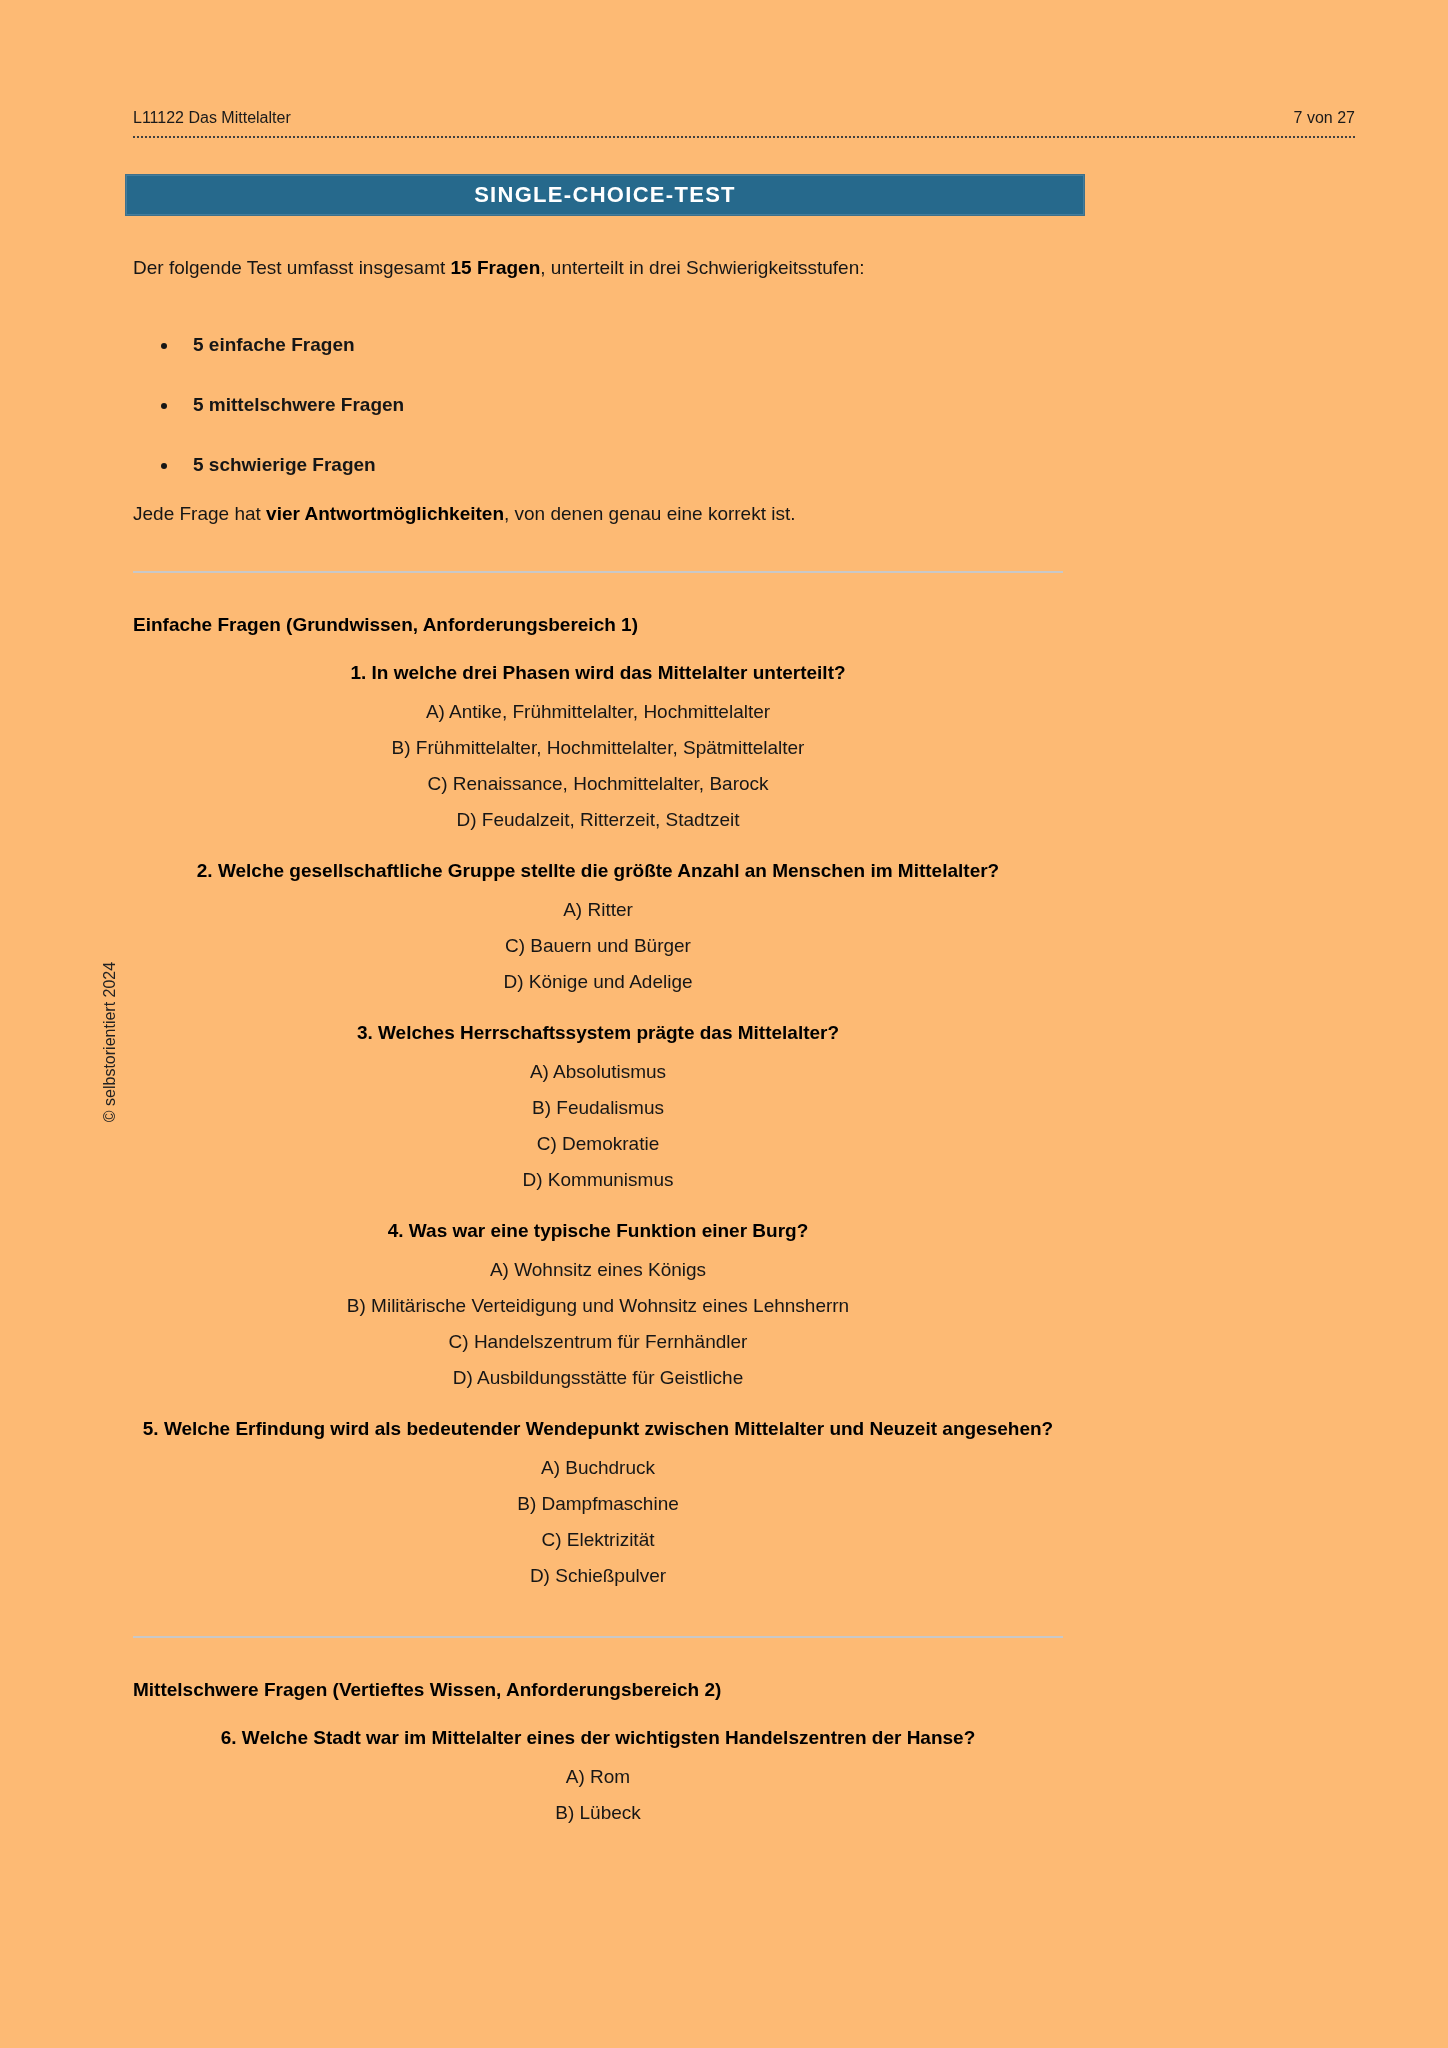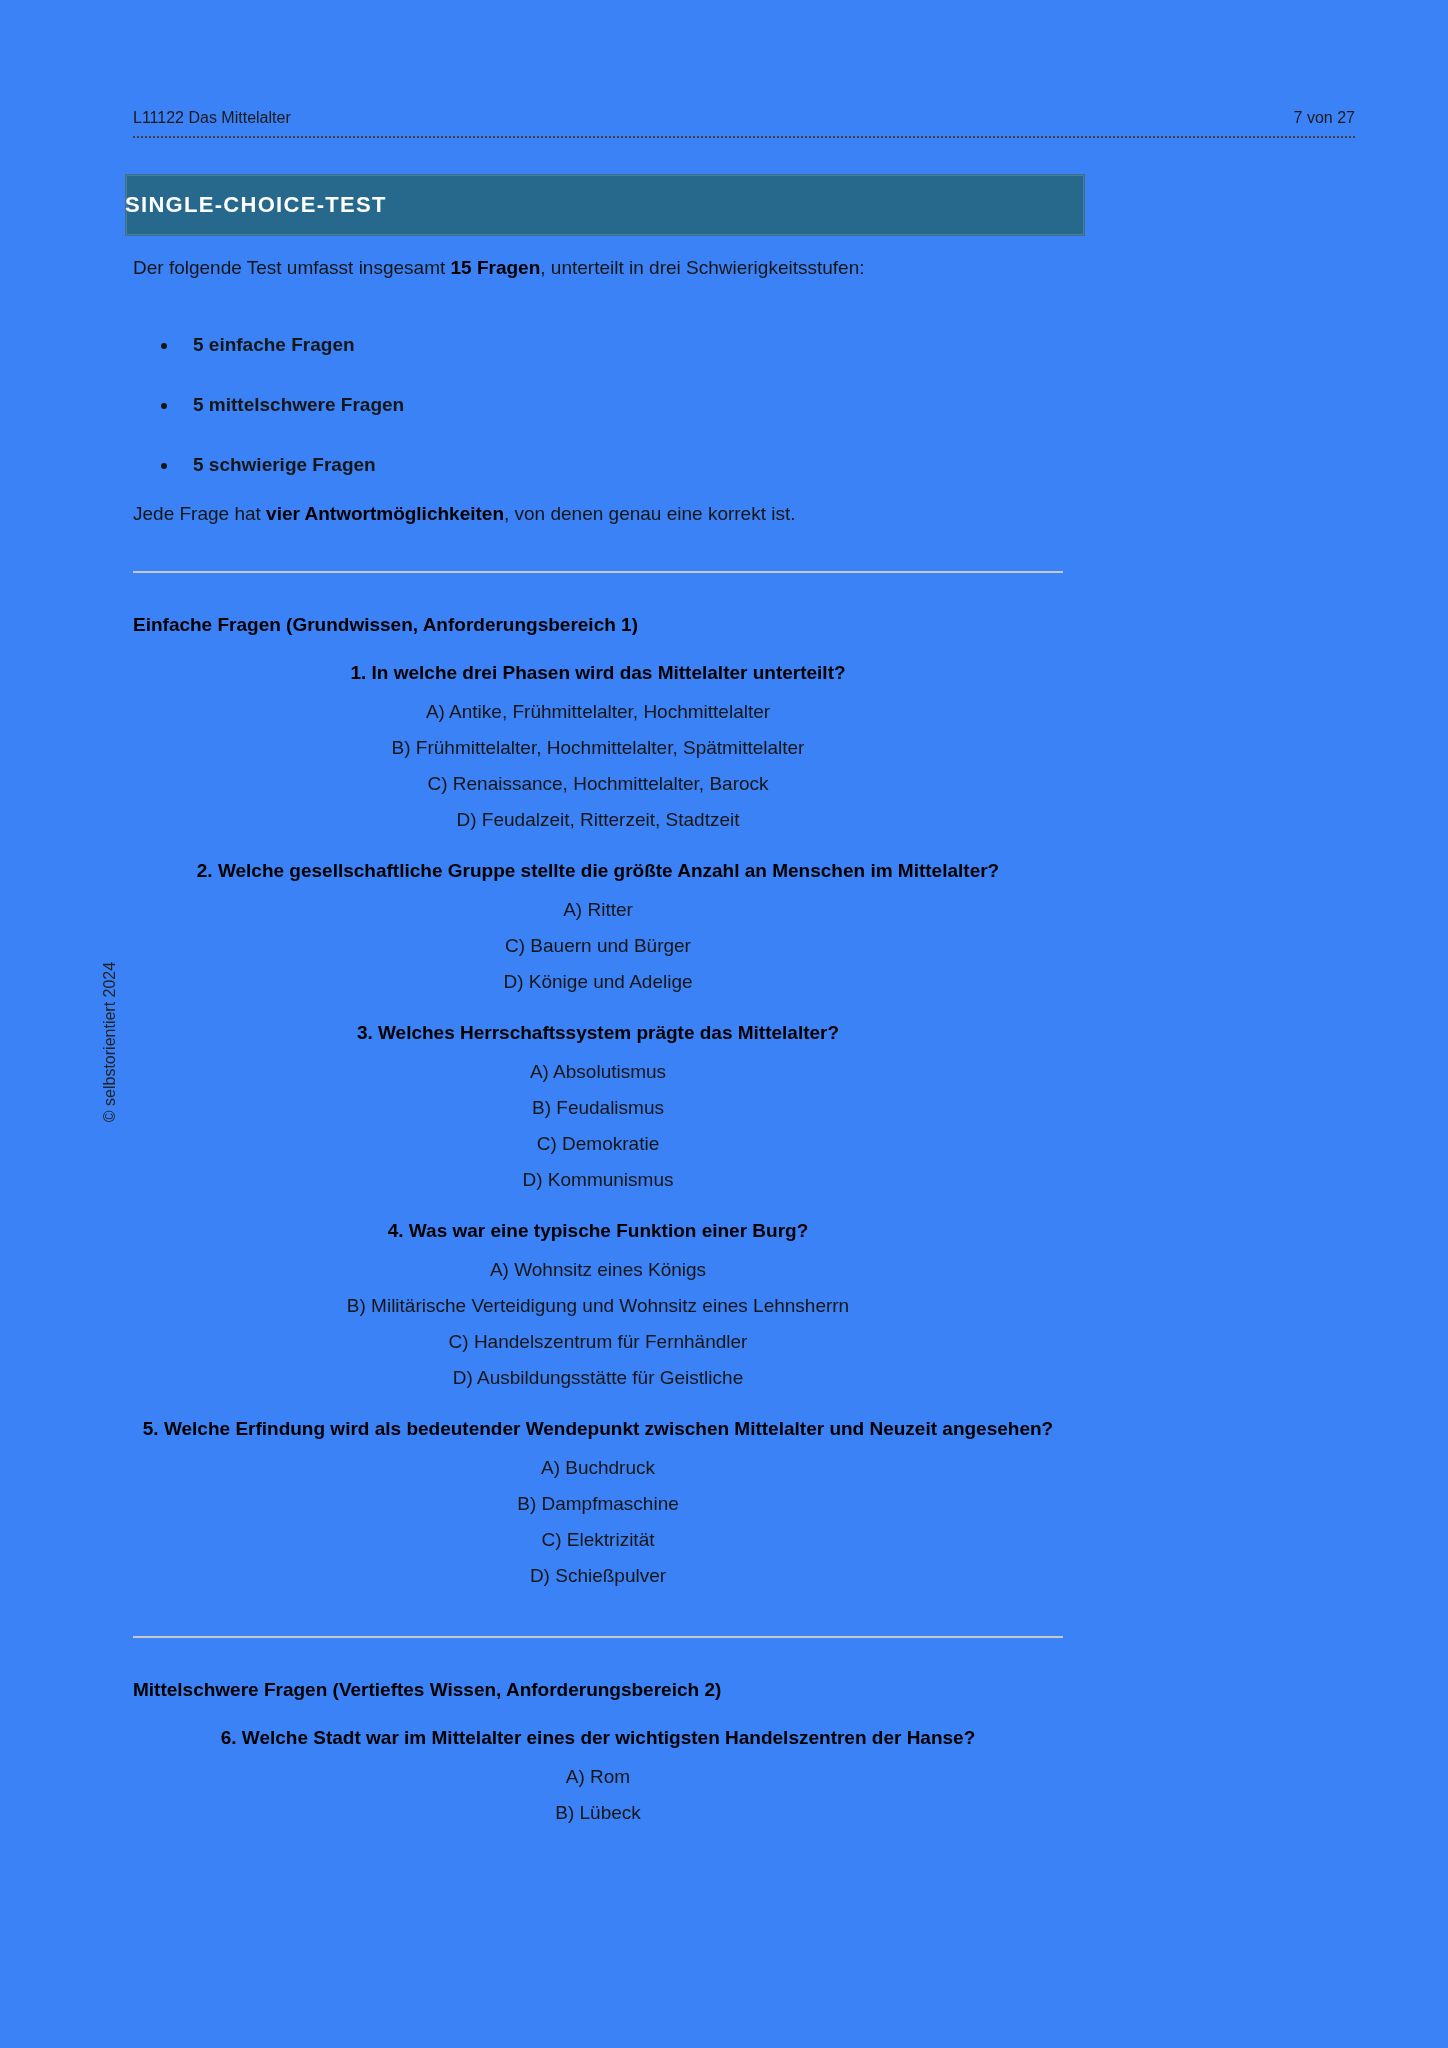--- a/index.html
+++ b/index.html
@@ -1,41 +1,41 @@
 <!DOCTYPE html>
 <html lang="de"><head>
 <meta charset="utf-8">
 <style>
   html,body { margin:0; padding:0; background:#ffffff; }
   .page {
     position:relative;
     width:1448px; height:2048px;
-    background:#3b82f6;
+    background:#fdba74;
     font-family:"Liberation Sans", sans-serif;
     color:#161616;
     overflow:hidden;
     text-decoration:underline;
   }
   
   .header {
     position:absolute; left:133px; right:93px; top:108px;
     display:flex; justify-content:space-between;
     font-size:16px; line-height:20px; color:#1a1a1a;
   }
   .header-rule {
     position:absolute; left:133px; right:93px; top:136px;
     border-bottom:2px dotted #404040; height:0;
   }
   
   .banner {
-    position:absolute; left:125px; top:174px; width:960px; height:62px;
+    position:absolute; left:125px; top:174px; width:960px; height:42px;
     background:#26698c;
     box-shadow: inset 0 0 0 2px rgba(255,255,255,0.14), inset 0 0 0 1px rgba(0,0,0,0.15);
     display:flex; align-items:center;
-    box-sizing:border-box;
+    box-sizing:border-box;justify-content:center;
   }
   .banner-title {
     color:#ffffff; font-weight:bold; font-size:22px; letter-spacing:1.3px;
   }
   
   .watermark {
     position:absolute; left:10px; top:1033px; width:200px;
     transform:rotate(-90deg); transform-origin:center;
     text-align:center; font-size:16px; color:#222222; white-space:nowrap;
   }

